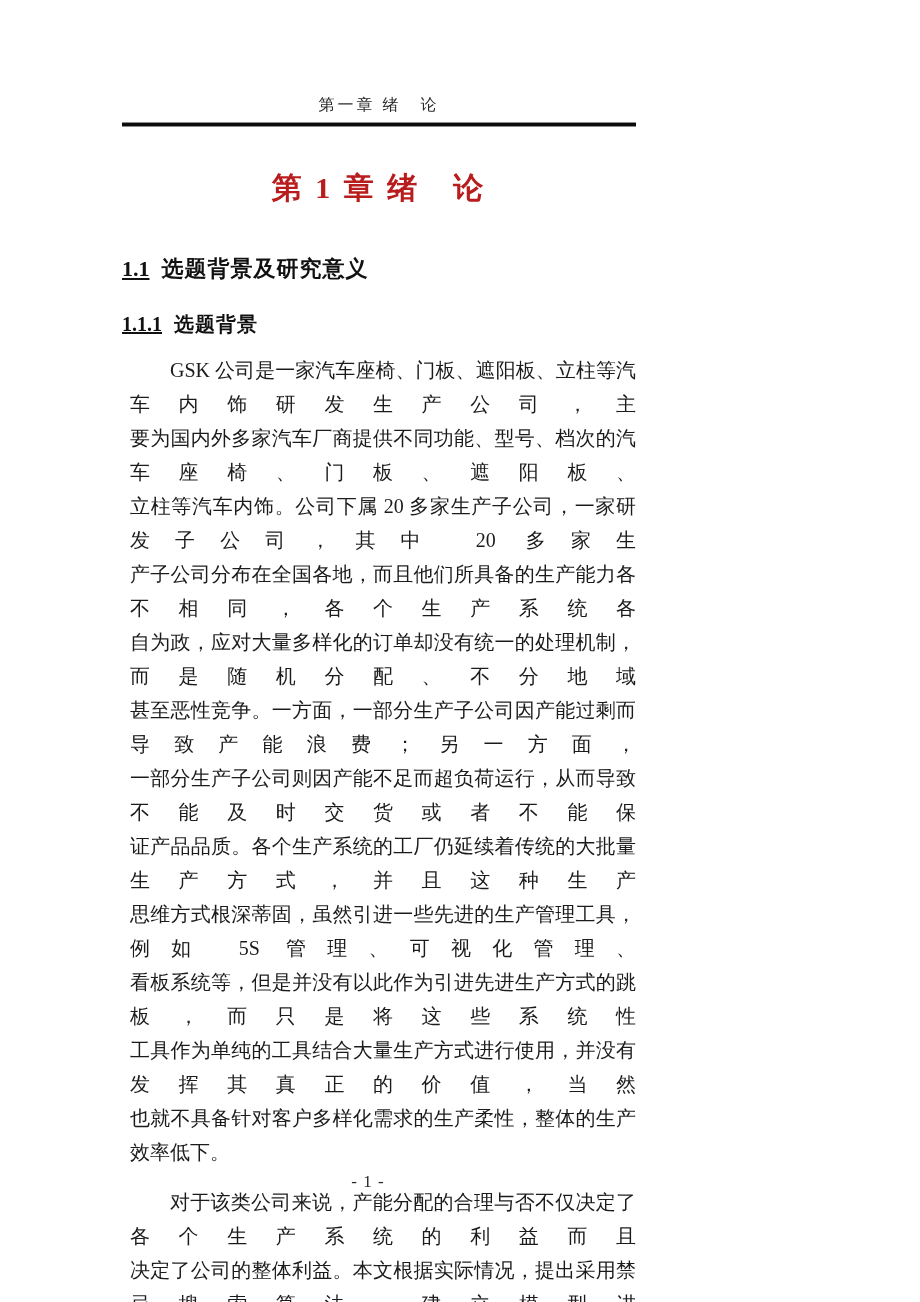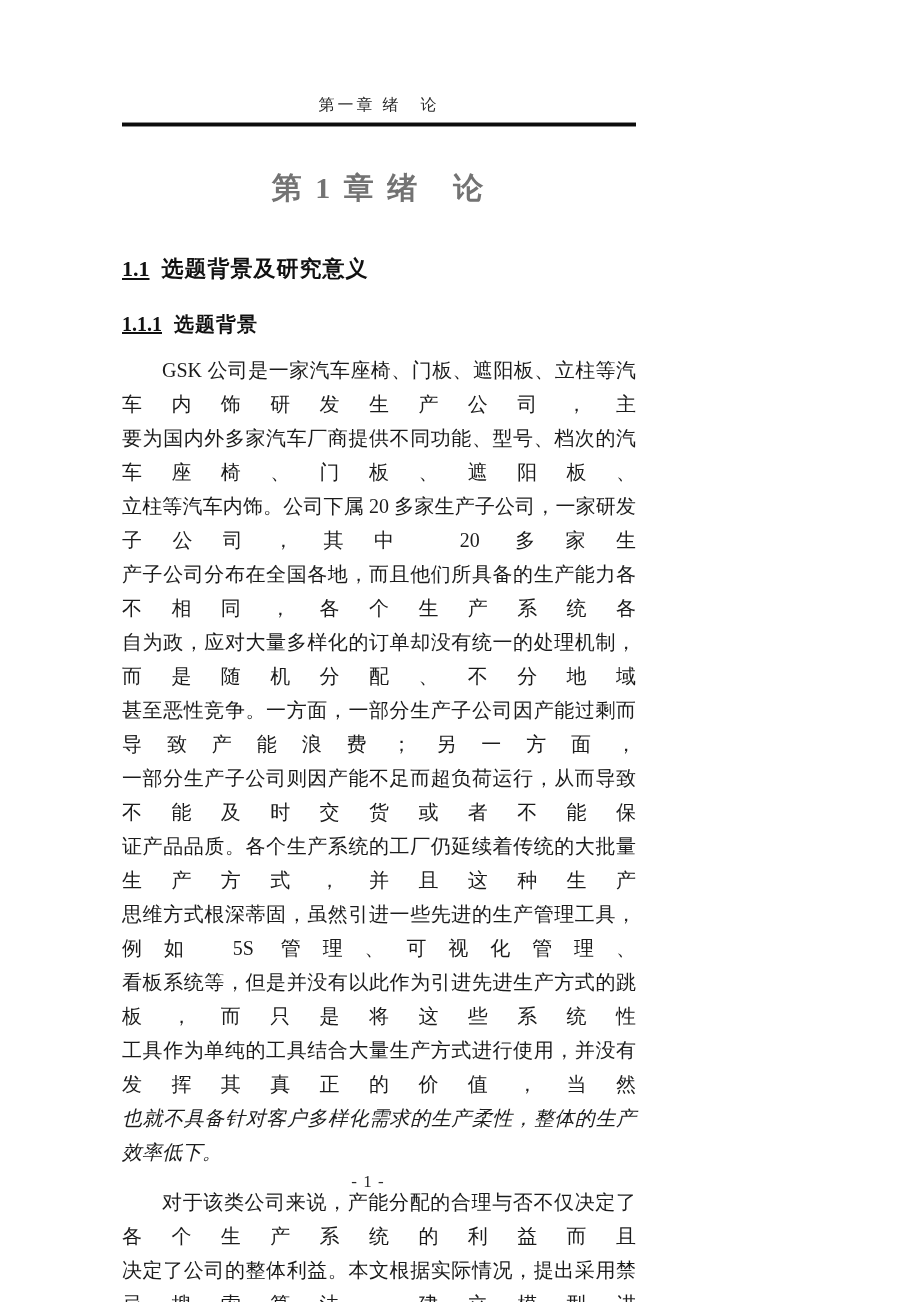--- a/index.html
+++ b/index.html
@@ -24,21 +24,21 @@
   .header-rule { margin-top: 6px; }
   .header-rule .thin  { height: 1px; background: #8c8c8c; }
   .header-rule .thick { height: 3px; background: #0c0c0c; }
   .chapter-title {
     margin: 40px 0 0 0;
     text-align: center;
     font-size: 30px;
     font-weight: bold;
     letter-spacing: 3px;
     line-height: 42px;
-    color: #737373;
+    color: #b91c1c;
   }
   .sec-heading {
     margin: 46px 0 0 0;
     font-size: 22px;
     font-weight: bold;
     line-height: 28px;
     color: #111;
   }
   .subsec-heading {
     margin: 28px 0 12px 0;
@@ -52,27 +52,27 @@
     font-weight: bold;
     margin-right: 12px;
     text-decoration: underline;
   }
   .sec-title {
     font-family: "Liberation Sans", "DejaVu Sans", sans-serif;
     font-weight: bold;
     letter-spacing: 1px;
   }
   .para {
-    margin: 16px 0 0 0;
+    margin: 16px 0 0 8px;
     font-size: 20px;
     line-height: 34px;
     color: #1b1b1b;
   }
   .para .line { text-align: justify; text-align-last: justify; }
-  .para .line.last { text-align-last: left; font-style: italic; }
+  .para .line.last { text-align-last: left; }
   .para .line:first-child { text-indent: 2em; }
   .page-number {
     position: absolute;
     left: 0; right: 0;
     top: 1172px;
     text-align: center;
     font-size: 17px;
     letter-spacing: 1px;
     color: #2a2a2a;
   }

